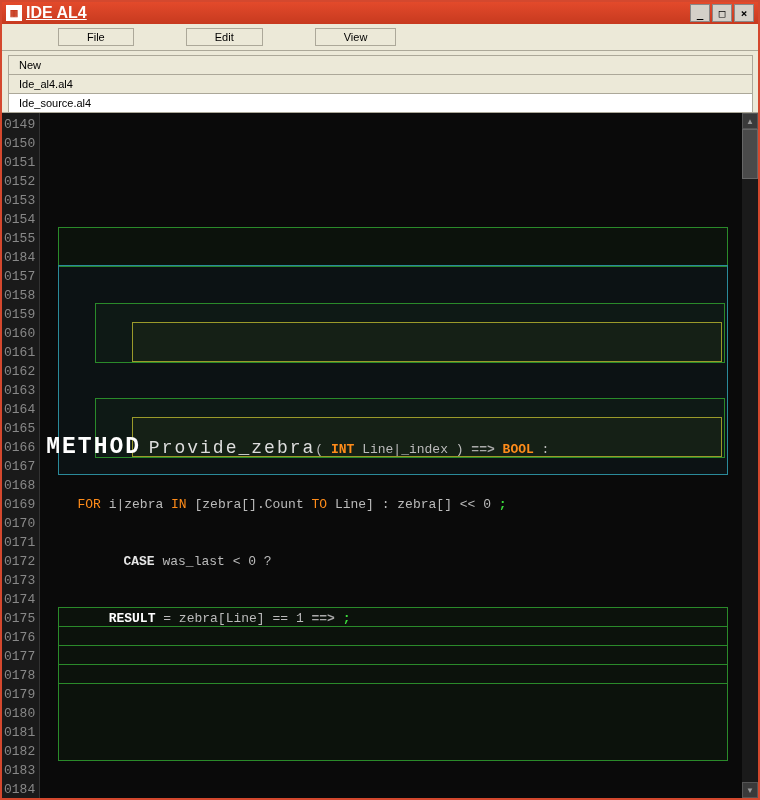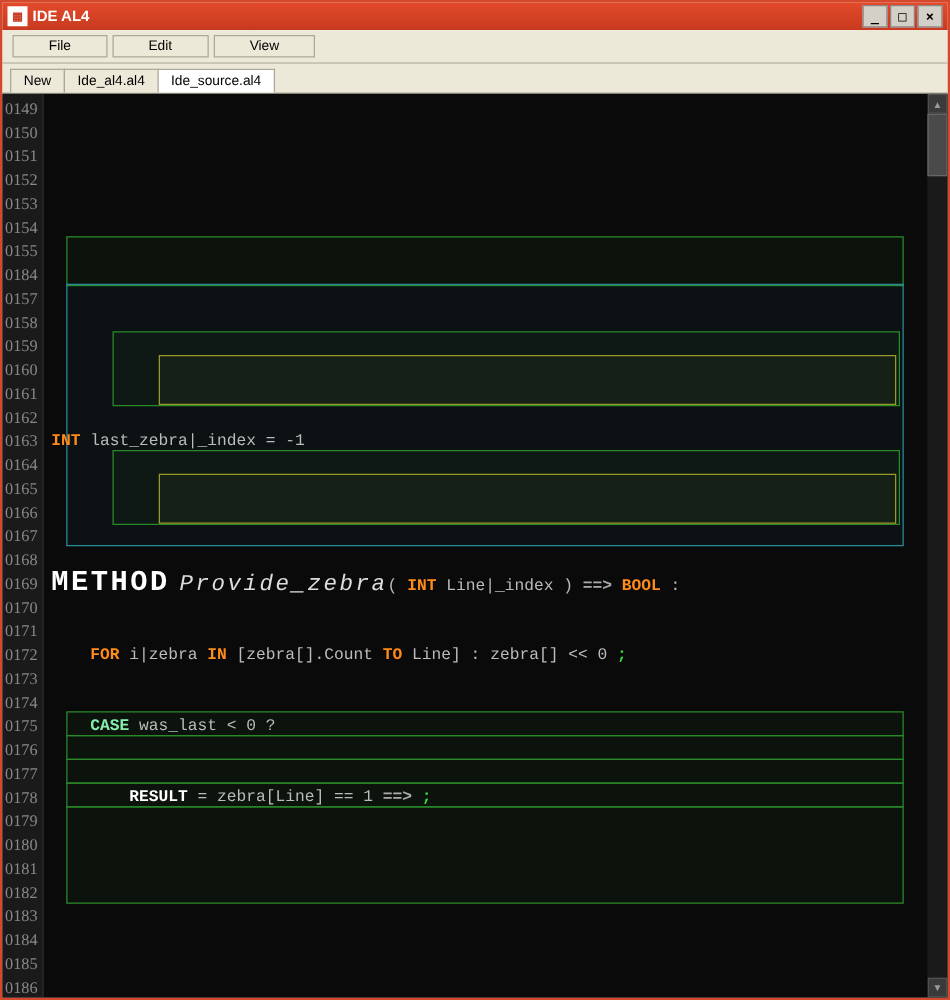--- a/index.html
+++ b/index.html
@@ -1,39 +1,39 @@
 <!DOCTYPE html>
 <html><head>
 <meta charset="utf-8">
 <style>
 * { margin: 0; padding: 0; box-sizing: border-box; }
 body { font-family: Tahoma, sans-serif; font-size: 11px; background: #c0c0c0; width: 760px; height: 800px; overflow: hidden; }
 .window { border: 2px solid #d4482e; width: 760px; height: 800px; display: flex; flex-direction: column; background: #ece9d8; }
 .titlebar { background: linear-gradient(to bottom, #e34a2b, #c73a1f); height: 22px; display: flex; align-items: center; padding: 0 4px; color: white; font-weight: bold; }
 .titlebar-icon { width: 16px; height: 16px; background: #fff; margin-right: 4px; display: flex; align-items: center; justify-content: center; font-size: 9px; color: #c73a1f; }
-.titlebar-text { flex: 1; font-size: 12px; }
+.titlebar-text { flex: 1; font-size: 16px; text-decoration: underline; }
 .winbtns { display: flex; gap: 2px; }
 .winbtn { width: 20px; height: 18px; background: #d4d0c8; border: 1px solid #888; display: flex; align-items: center; justify-content: center; font-family: monospace; font-size: 11px; font-weight: bold; color: #000; cursor: pointer; }
 .menubar { background: #ece9d8; padding: 4px 8px; display: flex; gap: 4px; border-bottom: 1px solid #aca899; }
-.menubtn { border: 1px solid #aca899; background: #ece9d8; padding: 2px 28px; font-size: 11px; cursor: pointer; }
-.tabbar { background: #ece9d8; padding: 4px 6px 0; display: flex; gap: 0; border-bottom: 1px solid #aca899; }
+.menubtn { border: 1px solid #aca899; background: #ece9d8; padding: 2px 28px; font-size: 11px; cursor: pointer; margin-left: 48px; }
+.tabbar { background: #ece9d8; padding: 4px 6px 0; display: flex; gap: 0; border-bottom: 1px solid #aca899; flex-direction: column; }
 .tab { border: 1px solid #aca899; border-bottom: none; background: #ece9d8; padding: 3px 10px; font-size: 11px; cursor: pointer; margin-right: -1px; }
 .tab.active { background: #fff; position: relative; z-index: 1; }
 .editor-wrap { flex: 1; display: flex; background: #000; overflow: hidden; position: relative; }
-.gutter { background: #1a1a1a; color: #888; font-family: Liberation Serif, serif; font-size: 13px; text-align: right; padding: 2px 4px 2px 2px; line-height: 19px; user-select: none; border-right: 1px solid #333; }
+.gutter { background: #1a1a1a; color: #888; font-family: Liberation Mono, monospace; font-size: 13px; text-align: right; padding: 2px 4px 2px 2px; line-height: 19px; user-select: none; border-right: 1px solid #333; }
 .gutter div { height: 19px; }
 .code { flex: 1; background: #0a0a0a; font-family: 'Courier New', monospace; font-size: 13px; line-height: 19px; padding: 2px 0 2px 6px; color: #ccc; white-space: pre; overflow: hidden; position: relative; }
 .code .ln { height: 19px; display: block; position: relative; }
 .kw-method { color: #fff; font-weight: bold; font-size: 23px; letter-spacing: 2px; }
 .kw-type { color: #ff8c1a; font-weight: bold; }
-.kw-for { color: #ff8c1a; font-weight: bold; }
-.kw-case { color: #86efac; font-weight: bold; }
+.kw-for { color: #ff8c1a; font-weight: normal; }
+.kw-case { color: #e5e5e5; font-weight: bold; margin-left: 46px; }
 .kw-result { color: #fff; font-weight: bold; }
 .ident { color: #bbb; }
-.ident-def { color: #ddd; font-size: 18px; letter-spacing: 2px; font-style: italic; }
+.ident-def { color: #ddd; font-size: 18px; letter-spacing: 2px; }
 .bool { color: #ff8c1a; font-weight: bold; }
 .arrow { color: #aaa; font-weight: bold; }
 .semi { color: #3cdc3c; font-weight: bold; }
 .box-g { position: absolute; border: 1px solid #2a8a2a; background: rgba(40,120,40,0.08); pointer-events: none; }
 .box-y { position: absolute; border: 1px solid #9a9a2a; background: rgba(120,120,40,0.08); pointer-events: none; }
 .box-c { position: absolute; border: 1px solid #2a8a9a; background: rgba(40,120,140,0.08); pointer-events: none; }
 .scrollbar { width: 16px; background: #2a2a2a; display: flex; flex-direction: column; }
 .sbtn { height: 16px; background: #3a3a3a; border: 1px solid #555; display:flex; align-items:center; justify-content:center; font-size:8px; color:#999; cursor:pointer; }
 .strack { flex: 1; background: #1a1a1a; position: relative; }
 .sthumb { position: absolute; top: 0; width: 100%; height: 50px; background: #4a4a4a; border: 1px solid #666; cursor: pointer; }
@@ -108,21 +108,20 @@
       <div class="box-g" style="top:190px; left:55px; width:630px; height:60px;"></div>
       <div class="box-y" style="top:209px; left:92px; width:590px; height:40px;"></div>
       <div class="box-g" style="top:285px; left:55px; width:630px; height:60px;"></div>
       <div class="box-y" style="top:304px; left:92px; width:590px; height:40px;"></div>
       <div class="box-g" style="top:494px; left:18px; width:670px; height:20px;"></div>
       <div class="box-g" style="top:513px; left:18px; width:670px; height:20px;"></div>
       <div class="box-g" style="top:532px; left:18px; width:670px; height:20px;"></div>
       <div class="box-g" style="top:551px; left:18px; width:670px; height:20px;"></div>
       <div class="box-g" style="top:570px; left:18px; width:670px; height:78px;"></div>
 
-      <span class="ln"><span class="kw-type">INT</span><span class="ident"> last_zebra|_index = -1</span></span>
       <span class="ln"></span>
       <span class="ln"><span class="kw-method">METHOD</span> <span class="ident-def">Provide_zebra</span><span class="ident">(</span> <span class="kw-type">INT</span><span class="ident"> Line|_index ) </span><span class="arrow">==&gt;</span> <span class="bool">BOOL</span><span class="ident"> :</span></span>
       <span class="ln">    <span class="kw-for">FOR</span><span class="ident"> i|zebra </span><span class="kw-for">IN</span><span class="ident"> [zebra[].Count </span><span class="kw-for">TO</span><span class="ident"> Line] : zebra[] &lt;&lt; 0 </span><span class="semi">;</span></span>
       <span class="ln">    <span class="kw-case">CASE</span><span class="ident"> was_last &lt; 0 ?</span></span>
       <span class="ln">        <span class="kw-result">RESULT</span><span class="ident"> = zebra[Line] == 1 </span><span class="arrow">==&gt;</span><span class="semi"> ;</span></span>
       
       
       
       
       

